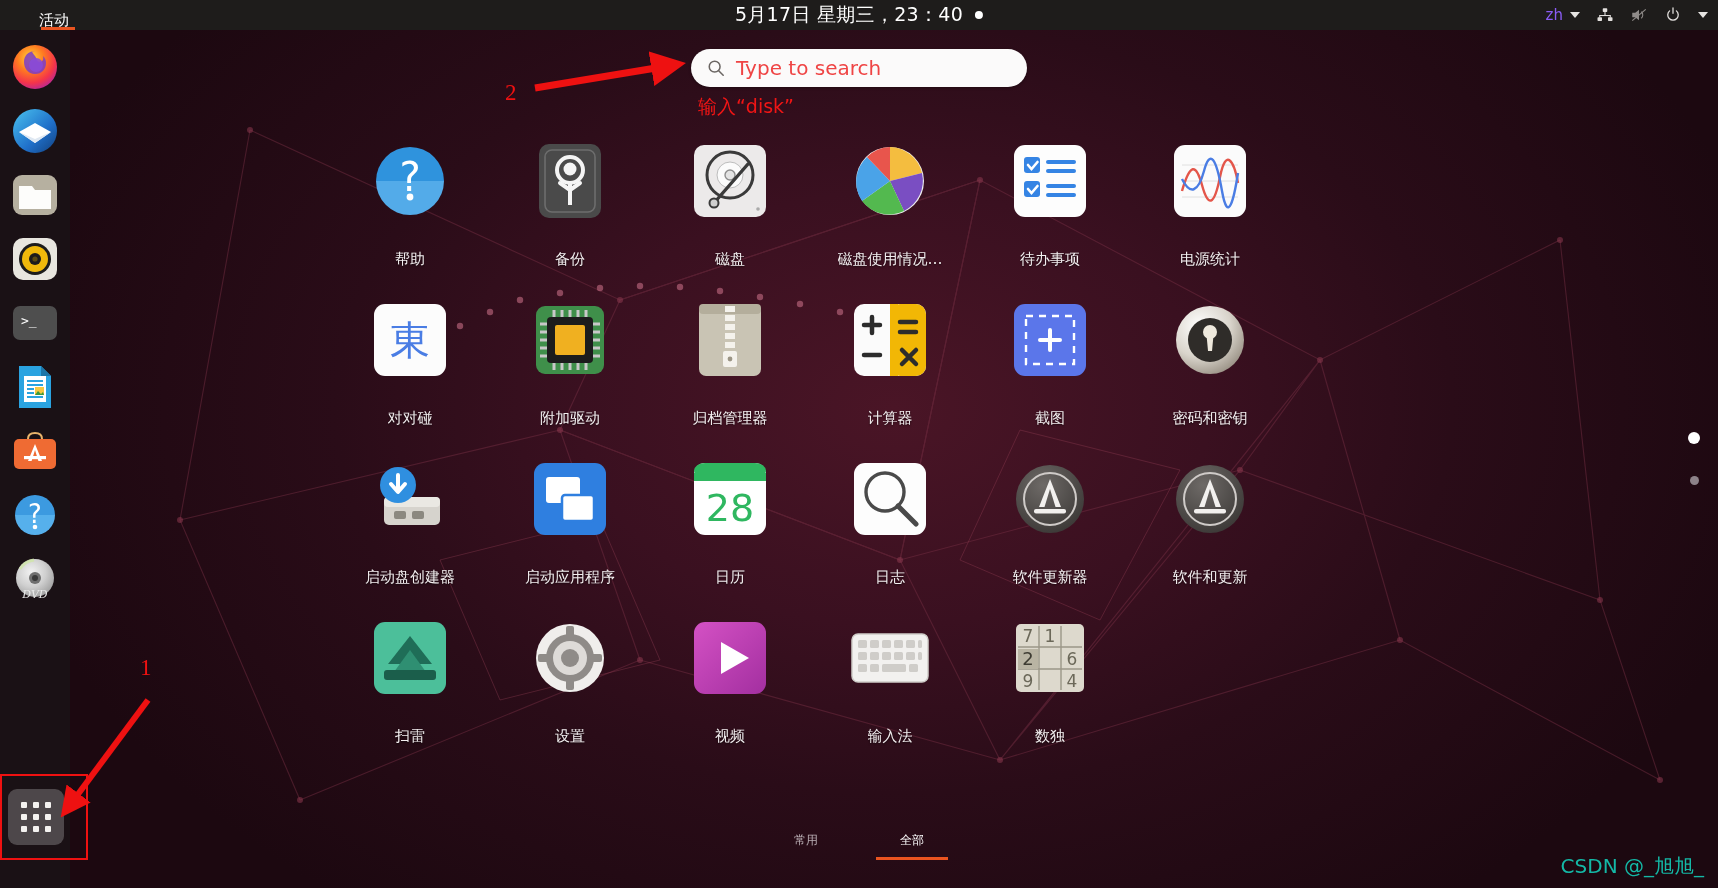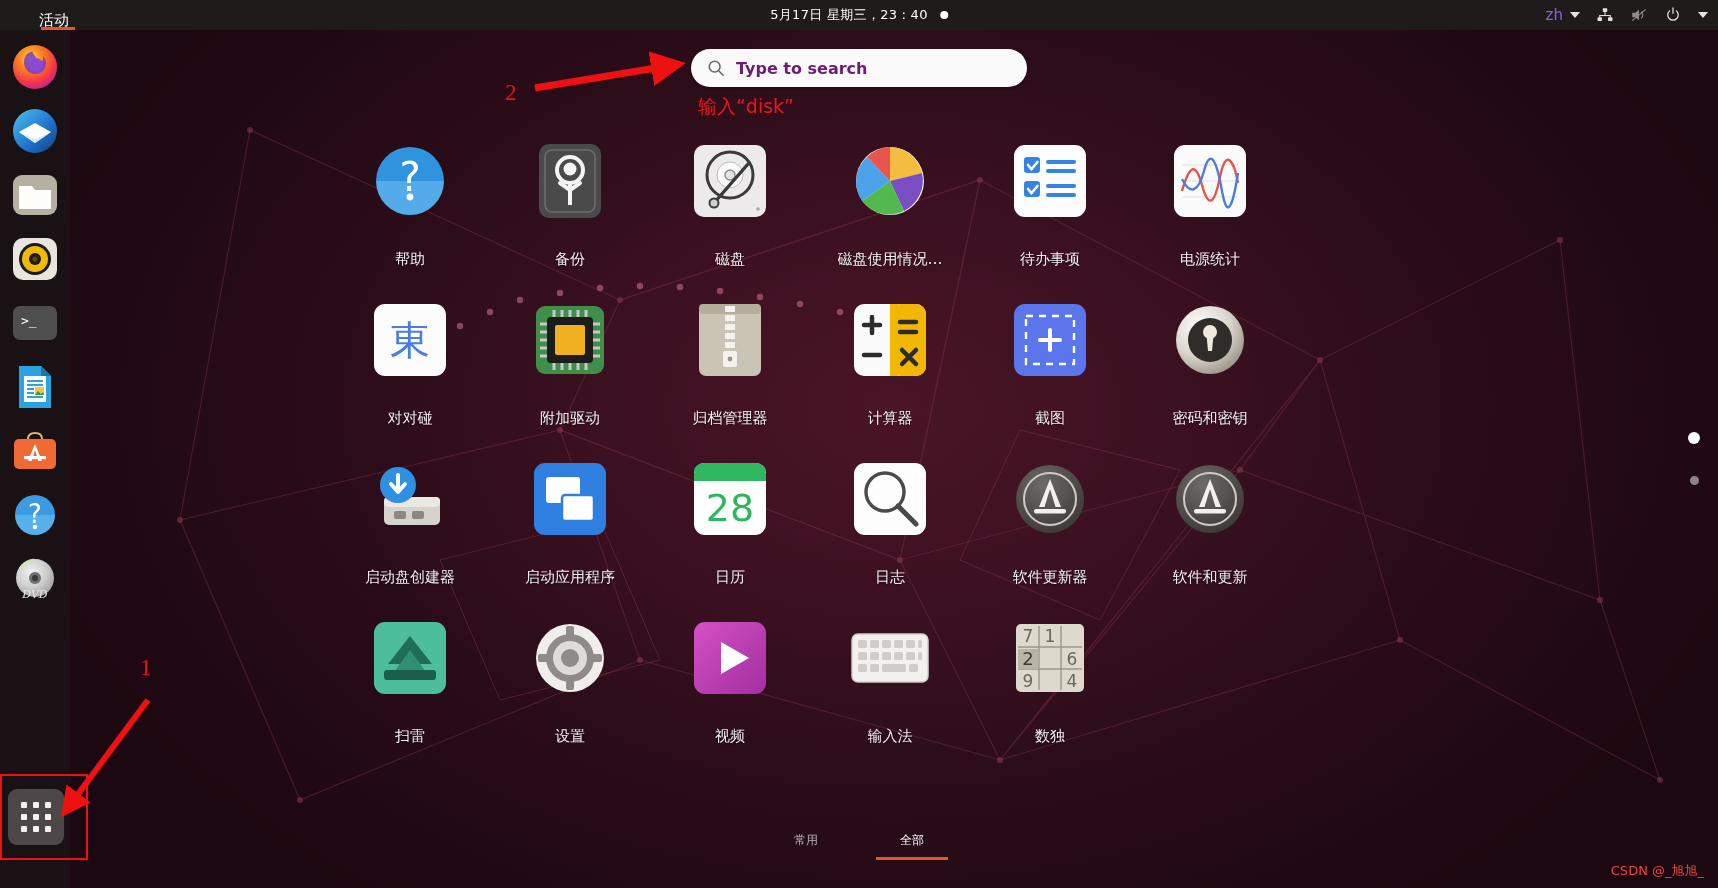--- a/index.html
+++ b/index.html
@@ -29,21 +29,21 @@
   }
   #activities{
     position:relative; height:30px; display:flex; align-items:flex-end;
     padding:0 14px 0 6px; font-size:15px; color:#ffffff; cursor:pointer;margin-left:33px;
   }
   #activities .underline{
     position:absolute; left:8px; right:8px; bottom:0; height:3px; background:#e95420;
   }
   #clock{
     position:absolute; left:50%; transform:translateX(-50%);
-    display:flex; align-items:center; gap:12px; font-size:13px; color:#fff;
+    display:flex; align-items:center; gap:12px; font-size:19px; color:#fff;
     letter-spacing:.3px; cursor:pointer;
   }
   #clock .dot{ width:8px; height:8px; border-radius:50%; background:#fff; display:inline-block; }
   #tray{
     position:absolute; right:10px; display:flex; align-items:center; gap:16px;
     font-size:15px;
   }
   #tray .lang{ color:#8b5cf6; display:flex; align-items:center; gap:7px; cursor:pointer; }
   .caret{ width:0;height:0;border-left:5px solid transparent;border-right:5px solid transparent;border-top:6px solid #e6e4e2; }
   .tray-icon{ width:18px; height:18px; display:block; }
@@ -70,21 +70,21 @@
   }
   #showapps span{ width:6px; height:6px; border-radius:1px; background:#f4f2f0; align-self:center; justify-self:center; }
 
   
   #searchbar{
     position:absolute; left:50%; transform:translateX(-50%); top:49px;
     width:336px; height:38px; background:#fbfafa; border-radius:19px;
     display:flex; align-items:center; padding:0 16px; gap:11px; z-index:20;
     box-shadow:0 1px 3px rgba(0,0,0,.35);
   }
-  #searchbar .ph{ color:#701a75; font-size:16px;font-weight:bold; }
+  #searchbar .ph{ color:#ef4444; font-size:20px; }
 
   
   #grid{
     position:absolute; left:330px; top:140px; width:960px;
     display:grid; grid-template-columns:repeat(6,160px); row-gap:30px; z-index:15;
   }
   .app{
     width:160px; display:flex; flex-direction:column; align-items:center; cursor:pointer;
   }
   .app .ic{ width:82px; height:82px; display:flex; align-items:center; justify-content:center; }
@@ -106,21 +106,21 @@
   .tab{ position:relative; color:#b9aeb4; font-size:12px; padding:4px 8px 11px 8px; cursor:pointer; }
   .tab.active{ color:#ffffff; }
   .tab.active .ul{ position:absolute; left:-16px; right:-16px; bottom:0; height:3px; background:#e95420; }
 
   
   .anno-num{ position:absolute; color:#ee1111; font-size:23px; z-index:36; font-family:"Liberation Serif",serif; }
   #anno-text-disk{ position:absolute; left:698px; top:94px; color:#f01515; font-size:19px; z-index:36; }
   #anno-svg{ position:absolute; left:0; top:0; width:1718px; height:888px; z-index:35; pointer-events:none; }
 
   
-  #watermark{ position:absolute; right:14px; bottom:8px; color:#ef4444; font-size:13px; z-index:38; }
+  #watermark{ position:absolute; right:14px; bottom:8px; color:#14b8a6; font-size:20px; z-index:38; }
 </style>
 </head>
 <body>
 
 <div id="wallpaper">
   <svg width="1718" height="888" viewBox="0 0 1718 888">
     <g stroke="#7a3146" stroke-width="1.1" fill="none" opacity="0.45">
       <path d="M250 130 L620 300 L980 180 L1320 360 L1560 240"></path>
       <path d="M180 520 L560 430 L900 560 L1240 470 L1600 600"></path>
       <path d="M300 800 L640 660 L1000 760 L1400 640 L1660 780"></path>

